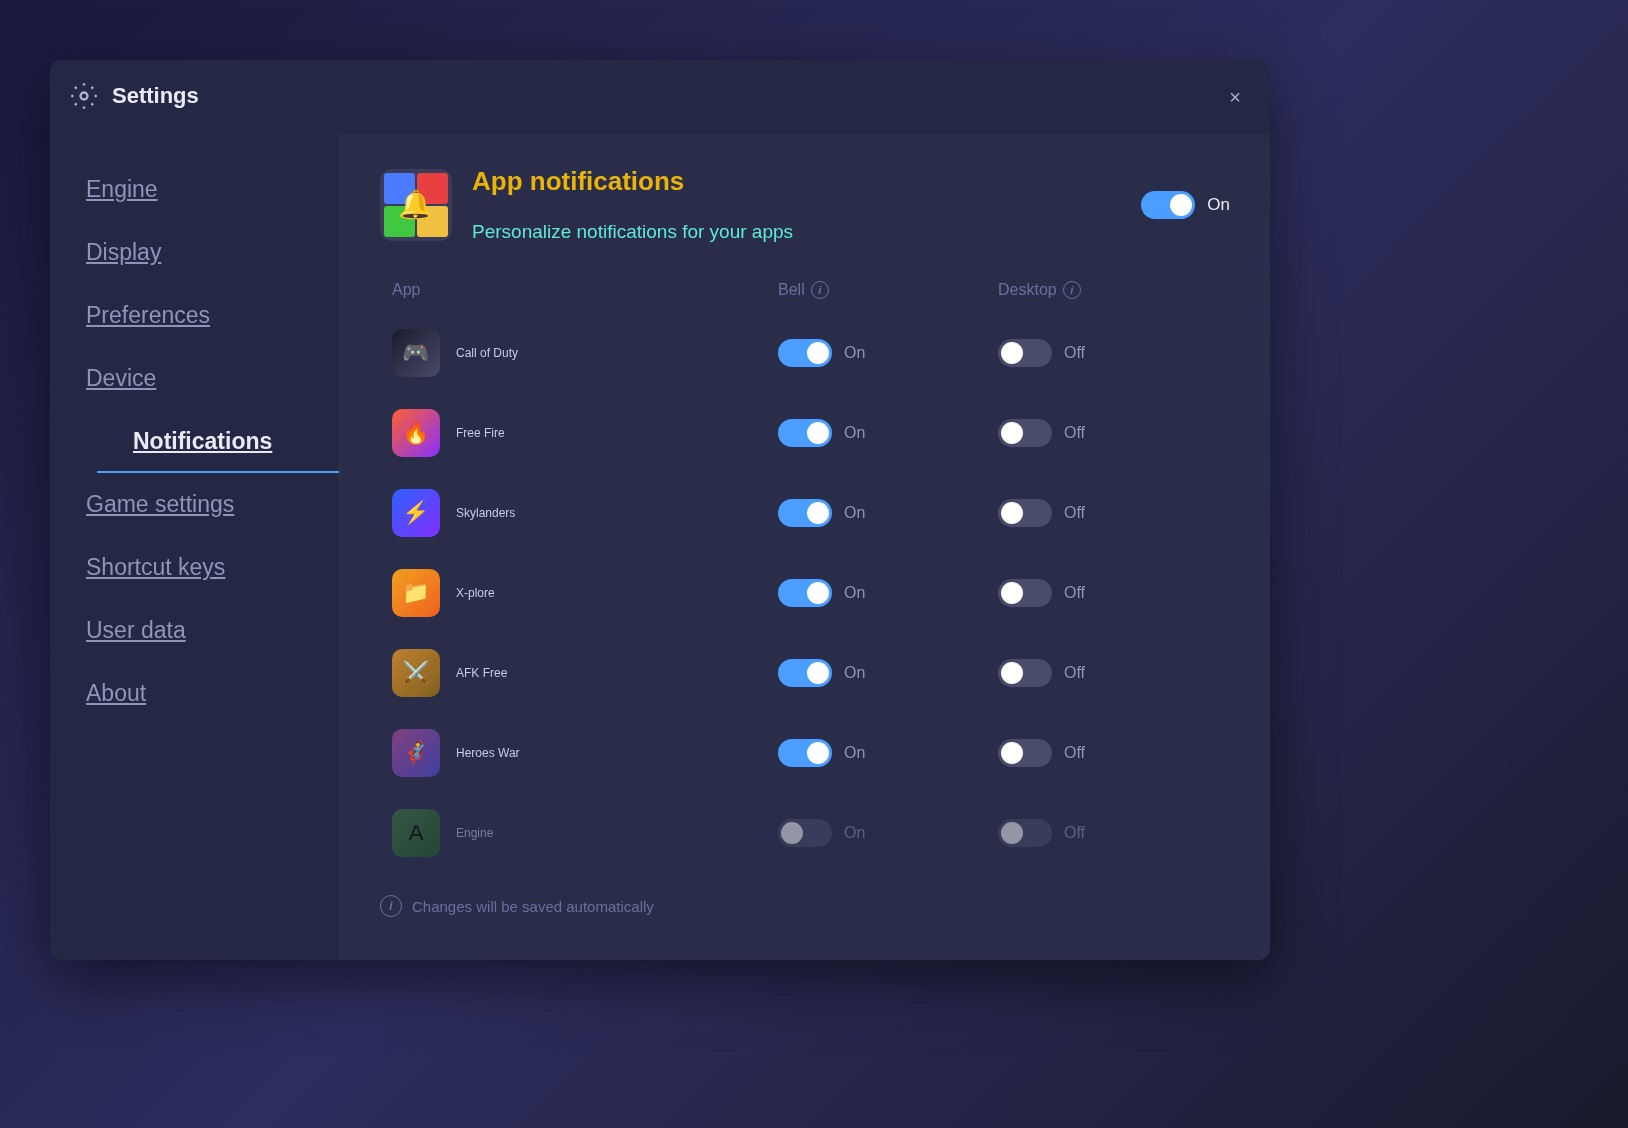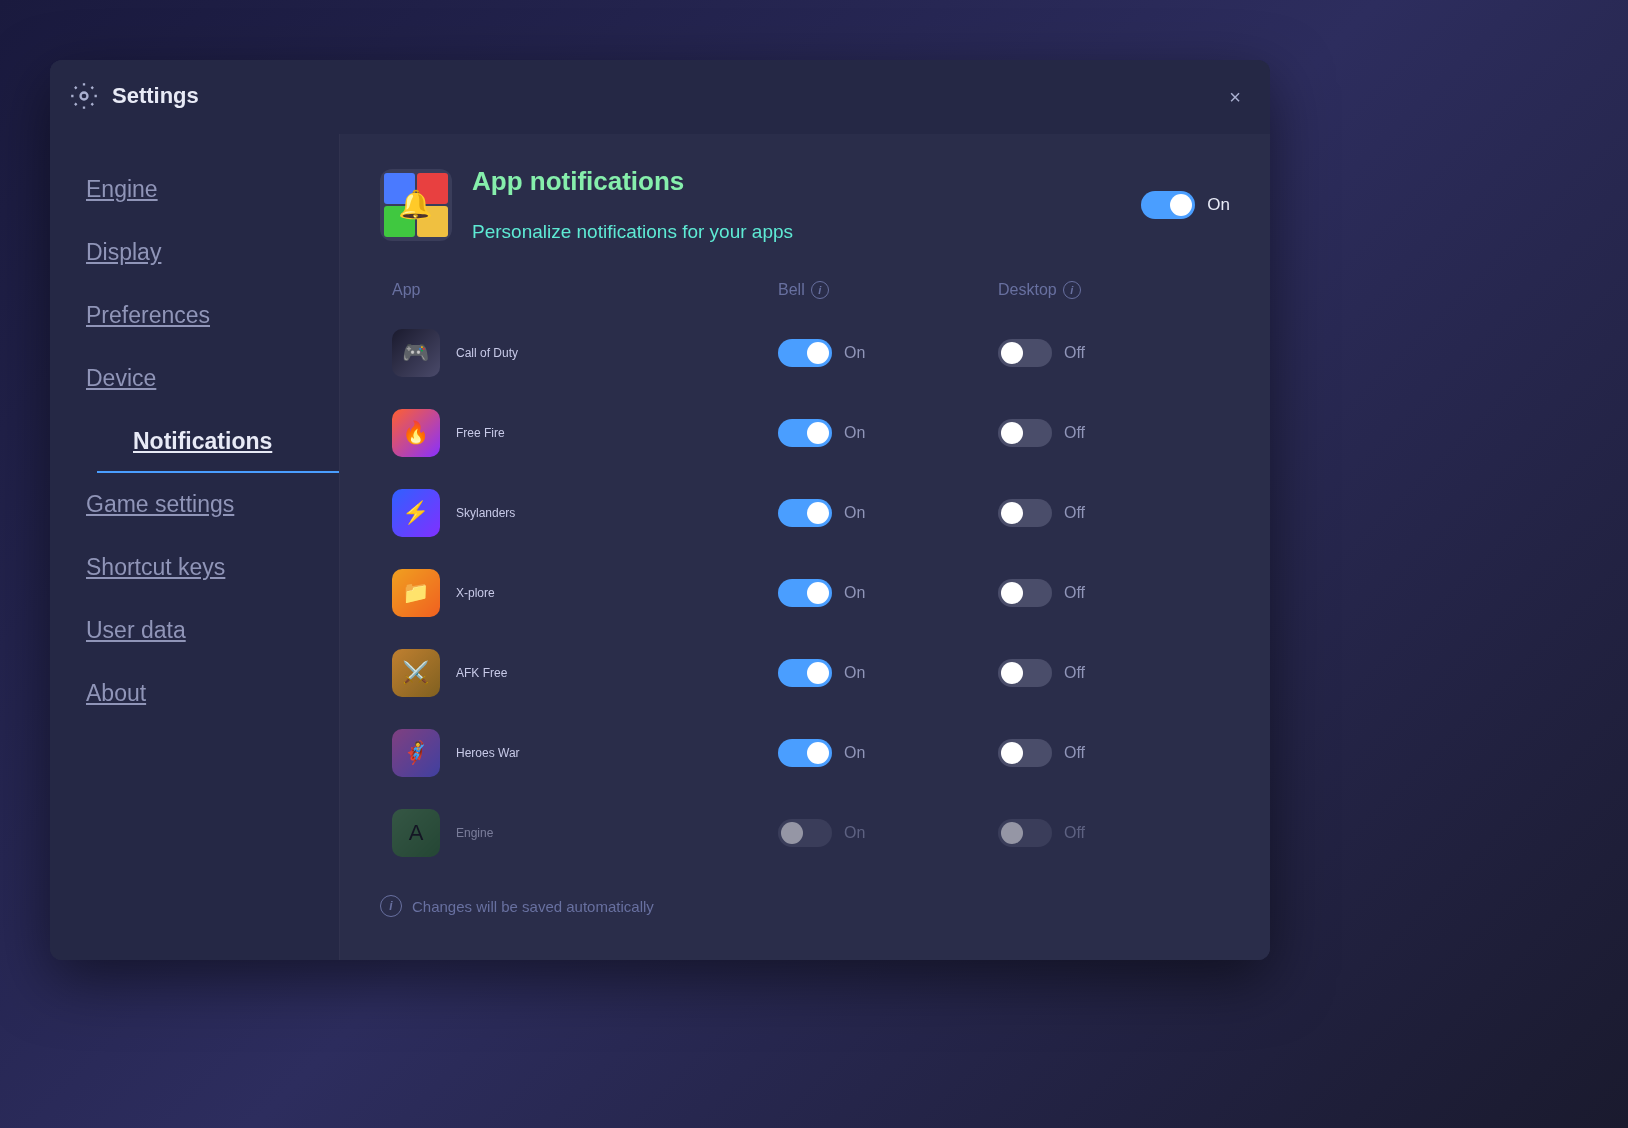--- a/index.html
+++ b/index.html
@@ -175,21 +175,21 @@
       align-items: center;
       justify-content: center;
       font-size: 26px;
     }
 
     .notif-title-block {}
 
     .notif-title {
       font-size: 26px;
       font-weight: 600;
-      color: #86efac;
+      color: #eab308;
       margin-bottom: 24px;
     }
 
     .notif-subtitle {
       font-size: 19px;
       color: #5eead4;
       text-align: center;
     }
 
     .toggle-container {

